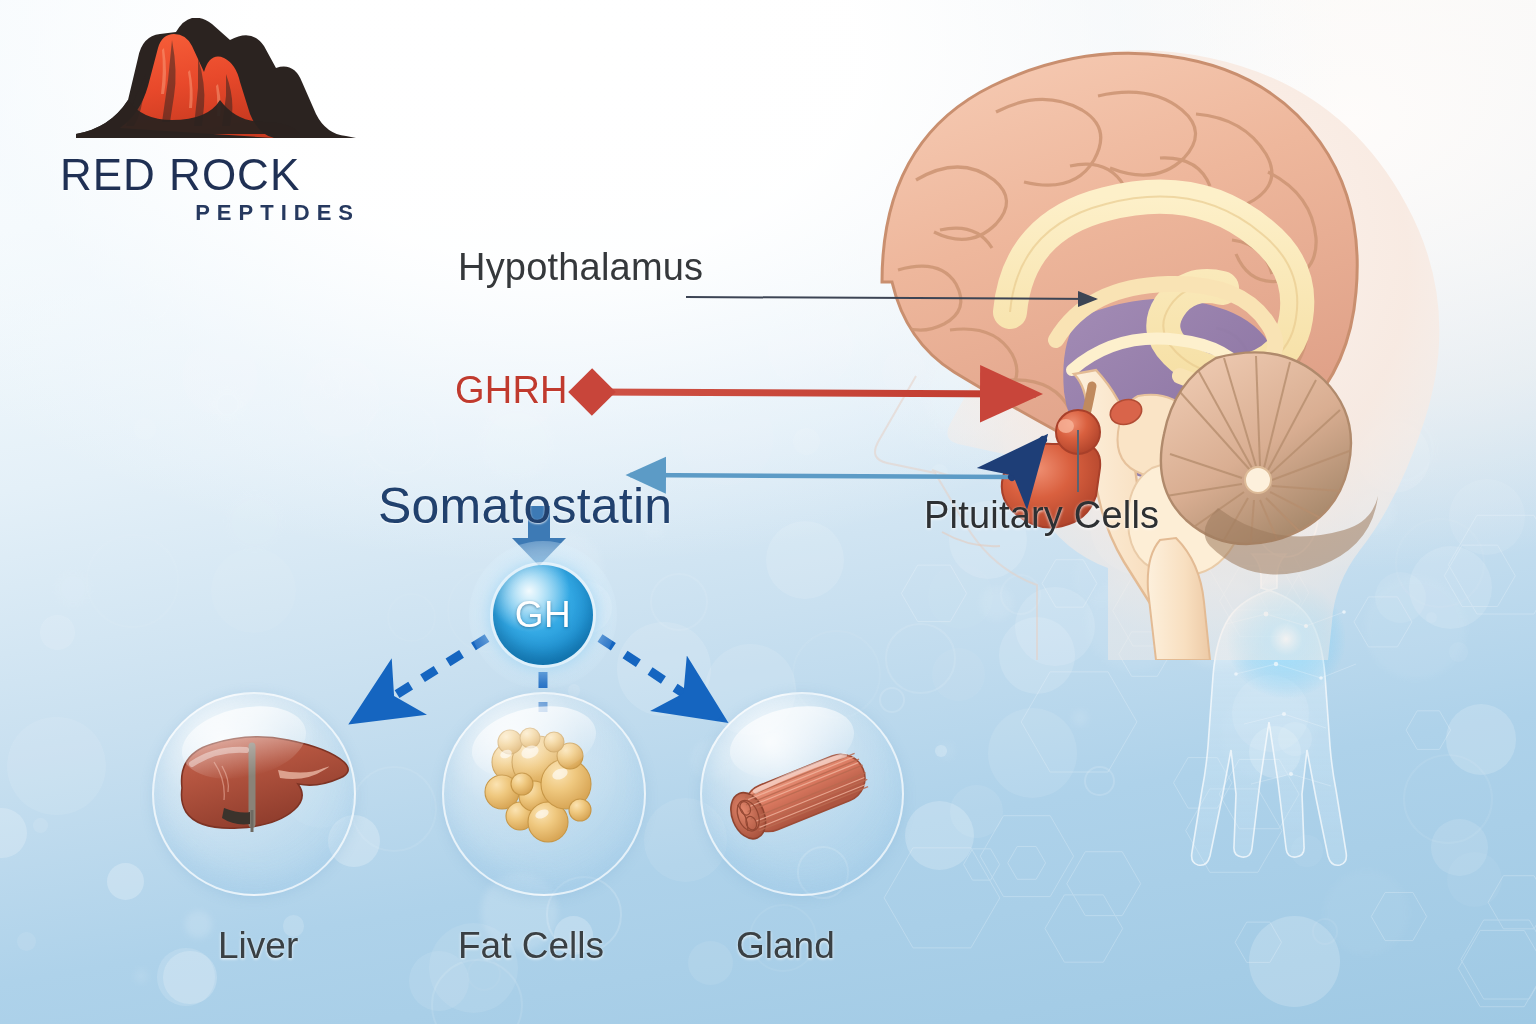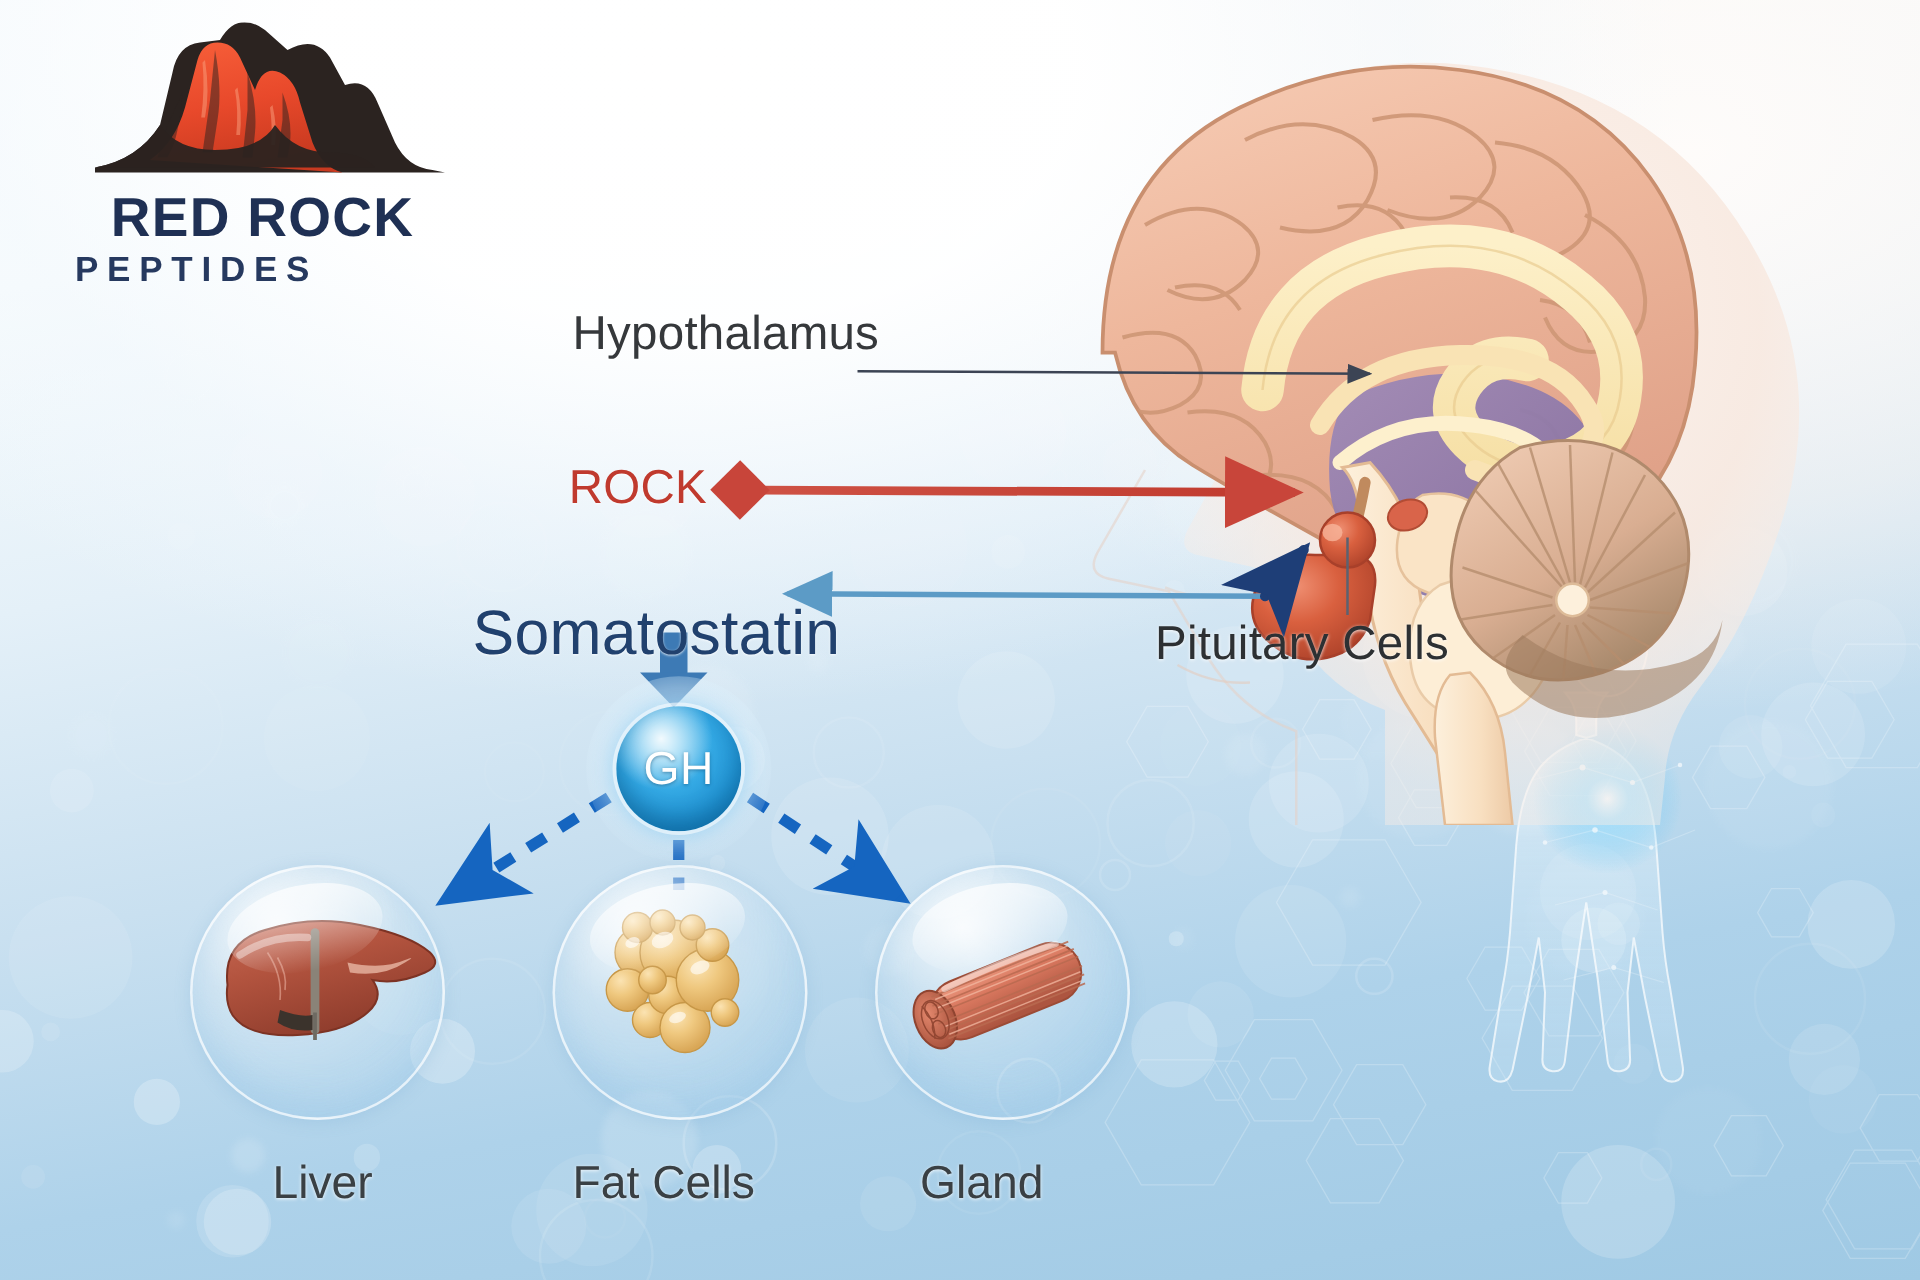--- a/index.html
+++ b/index.html
@@ -55,27 +55,27 @@
   }
   #ghText {
     position:absolute; inset:0; display:flex; align-items:center; justify-content:center;
     color:#ffffff; font-size:37px; letter-spacing:.5px;
     text-shadow:0 1px 3px rgba(10,70,110,.55);
   }
 
   
   #logo { position:absolute; left:60px; top:18px; width:300px; height:200px; }
   #logoWord {
-    position:absolute; left:0; top:132px; width:300px; text-align:center;
-    font-size:44px; font-weight:bold; color:#1f3054; letter-spacing:1px;
+    position:absolute; left:0; top:132px; width:300px; text-align:left;
+    font-size:44px; font-weight:normal; color:#1f3054; letter-spacing:1px;
     text-shadow:0 1px 1px rgba(255,255,255,.8);
   }
   #logoSub {
-    position:absolute; left:0; top:182px; width:300px; text-align:left;
-    font-size:28px; font-weight:bold; color:#26395f; letter-spacing:7px;
+    position:absolute; left:0; top:182px; width:300px; text-align:right;
+    font-size:22px; font-weight:bold; color:#26395f; letter-spacing:7px;
   }
 
   
   #connectors { position:absolute; inset:0; pointer-events:none; }
 
   
   .bubble { position:absolute; width:204px; height:204px; border-radius:50%; }
   .bubble .glass {
     position:absolute; inset:0; border-radius:50%;
     background:
@@ -504,21 +504,21 @@
         <path d="M130 52 q4 20 2 38 l-3 0 q2 -20 -1 -36 z"></path>
         <path d="M158 66 q4 18 2 32 l-3 0 q1 -16 -1 -30 z"></path>
       </g>
       <path d="M16 116 q34 -6 52 -34 q14 20 44 20 q36 0 48 -20 q16 22 44 22 q26 0 36 12 z" fill="#2b2320" opacity=".95"></path>
     </svg>
     <div id="logoWord">RED ROCK</div>
     <div id="logoSub">PEPTIDES</div>
   </div>
 
   <div class="label" id="lblHypothalamus">Hypothalamus</div>
-  <div class="label" id="lblGHRH">ROCK</div>
+  <div class="label" id="lblGHRH">GHRH</div>
   <div class="label" id="lblSomatostatin">Somatostatin</div>
   <div class="label" id="lblPituitary">Pituitary Cells</div>
 
   <div id="ghNode">
     <div id="ghHalo"></div>
     <div id="ghBall"></div>
     <div id="ghText">GH</div>
   </div>
 
   <div class="bubble" id="bubLiver">

